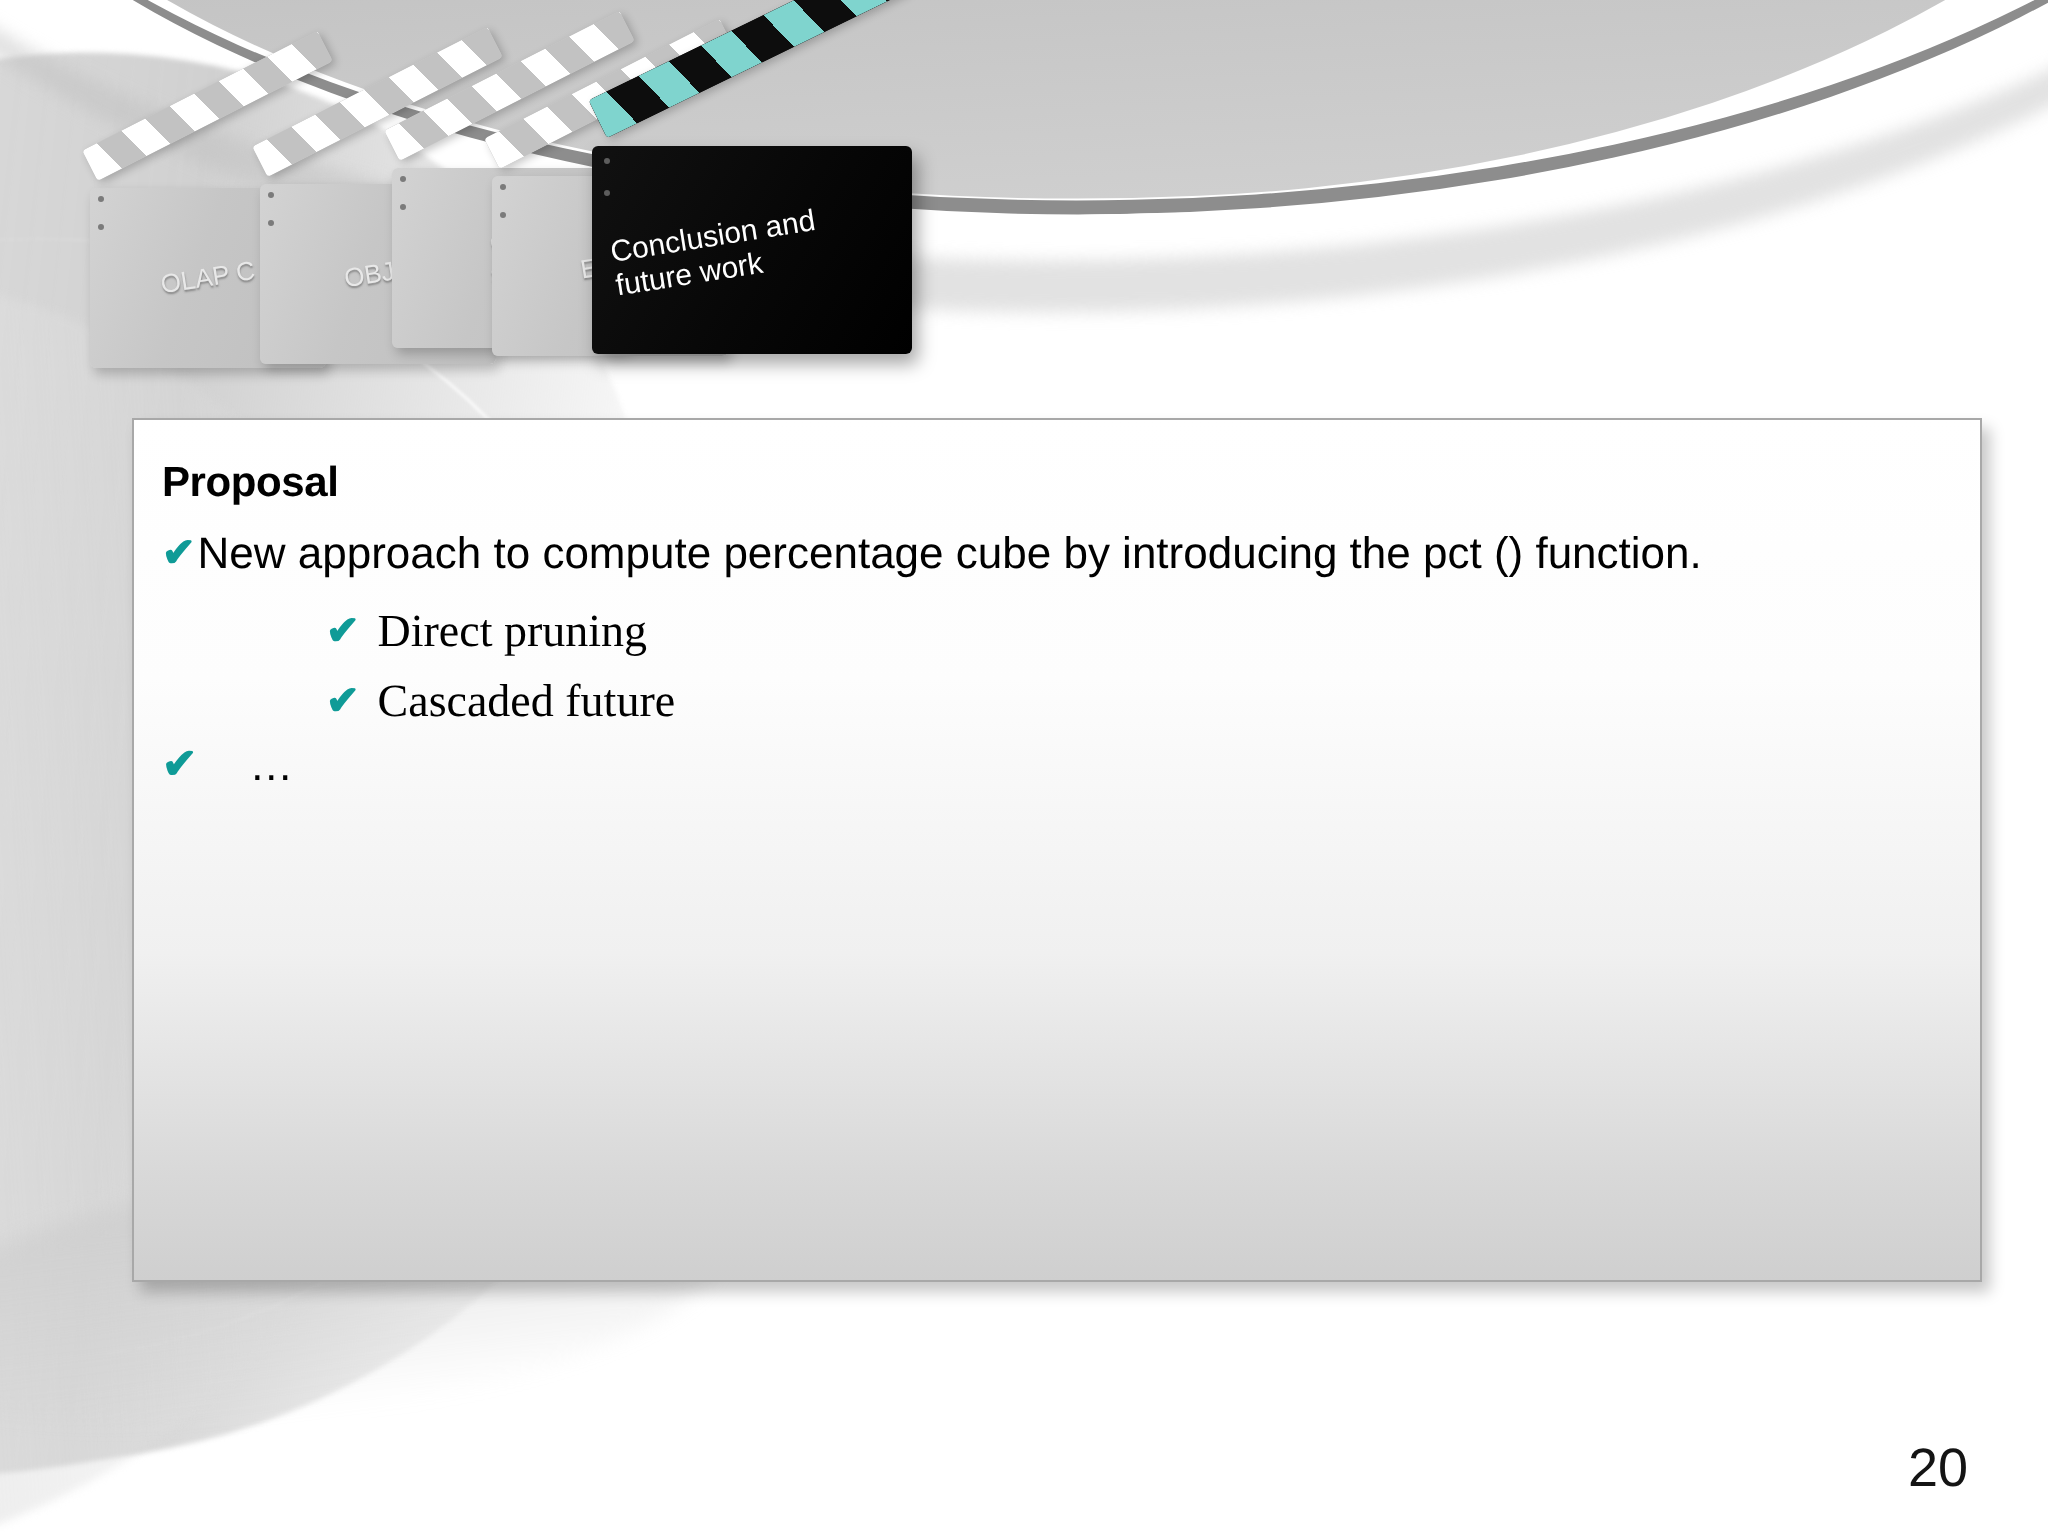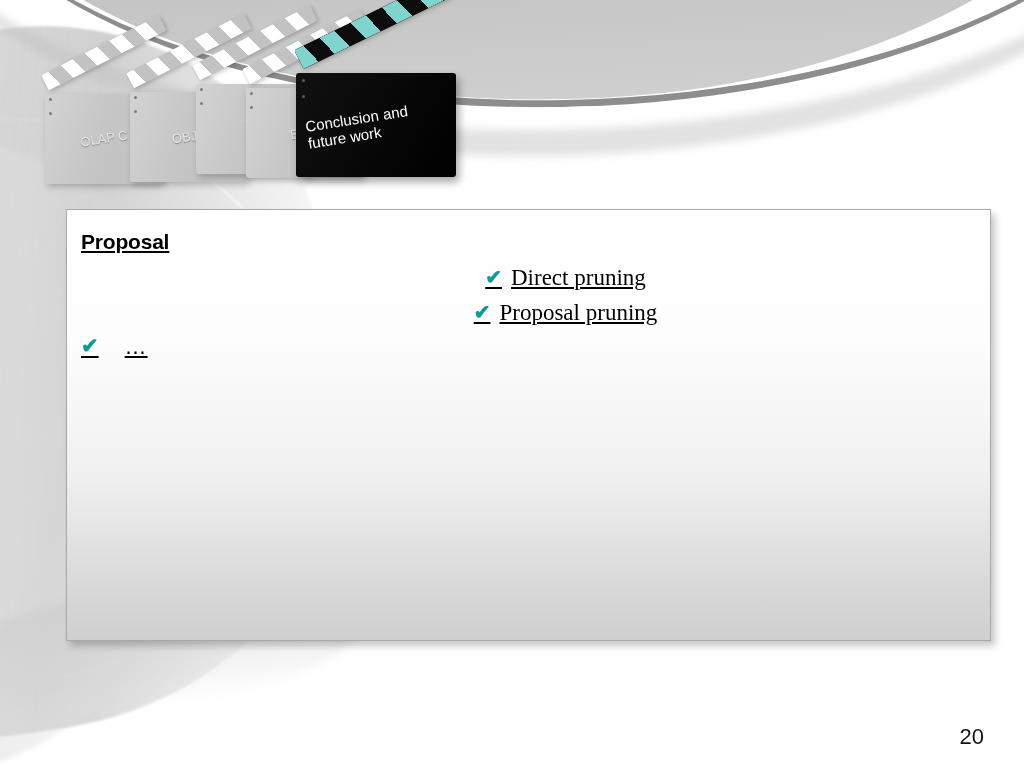--- a/index.html
+++ b/index.html
@@ -233,21 +233,20 @@
     left: 66px;
     top: 209px;
     width: 925px;
     height: 432px;
     box-sizing: border-box;
     background: linear-gradient(180deg, #ffffff 0%, #fdfdfd 30%, #f0f0f0 62%, #d8d8d8 88%, #cfcfcf 100%);
     border: 1px solid #a8a8a8;
     box-shadow: 4px 5px 7px rgba(0,0,0,0.22);
     padding: 14px 22px 10px 14px;
     overflow: hidden;
-    text-decoration: underline;
   }
   .heading {
     font-size: 21px;
     font-weight: bold;
     color: #000000;
     margin: 6px 0 10px 0;
     letter-spacing: -0.2px;
   }
   .bullet {
     position: relative;
@@ -265,21 +264,20 @@
     margin-right: 1px;
     vertical-align: 1px;
   }
   .sub-bullet {
     font-family: "Liberation Serif", serif;
     font-size: 23px;
     color: #000000;
     margin: 0 0 6px 0;
     padding-left: 82px;
     line-height: 1.25;
-    text-align: center;
   }
   .sub-bullet .tick {
     font-family: "Liberation Sans", sans-serif;
     color: #0f9b97;
     font-size: 20px;
     font-weight: bold;
     margin-right: 9px;
     vertical-align: 1px;
   }
   .heading.future {
@@ -302,21 +300,21 @@
   .last-line .dots {
     font-size: 22px;
     letter-spacing: 1px;
   }
 
   
   #page-number {
     position: absolute;
     right: 40px;
     bottom: 18px;
-    font-size: 22px;
+    font-size: 27px;
     color: #141414;
   }
 </style>
 </head>
 <body>
 
 <div id="slide">
 
   <div class="bg-layer">
     <div class="bg-left-sweep"></div>
@@ -380,25 +378,26 @@
       <div class="stud" style="left:6px; top:50px;"></div>
       <div class="label">Conclusion and future work</div>
     </div>
 
   </div>
 
   <div id="content-panel">
 
     <div class="heading">Proposal</div>
 
+    <p class="bullet"><span class="tick">✔</span><span>New approach to compute percentage cube by introducing the pct () function.</span></p>
 
 
     <p class="sub-bullet"><span class="tick">✔</span><span>Direct pruning</span></p>
 
-    <p class="sub-bullet"><span class="tick">✔</span><span>Proposal pruning</span></p>
+    <p class="sub-bullet"><span class="tick">✔</span><span>Cascaded future</span></p>
 
 
     <p class="last-line"><span class="tick">✔</span><span class="dots">…</span></p>
 
   </div>
 
   <div id="page-number">20</div>
 
 </div>
 

